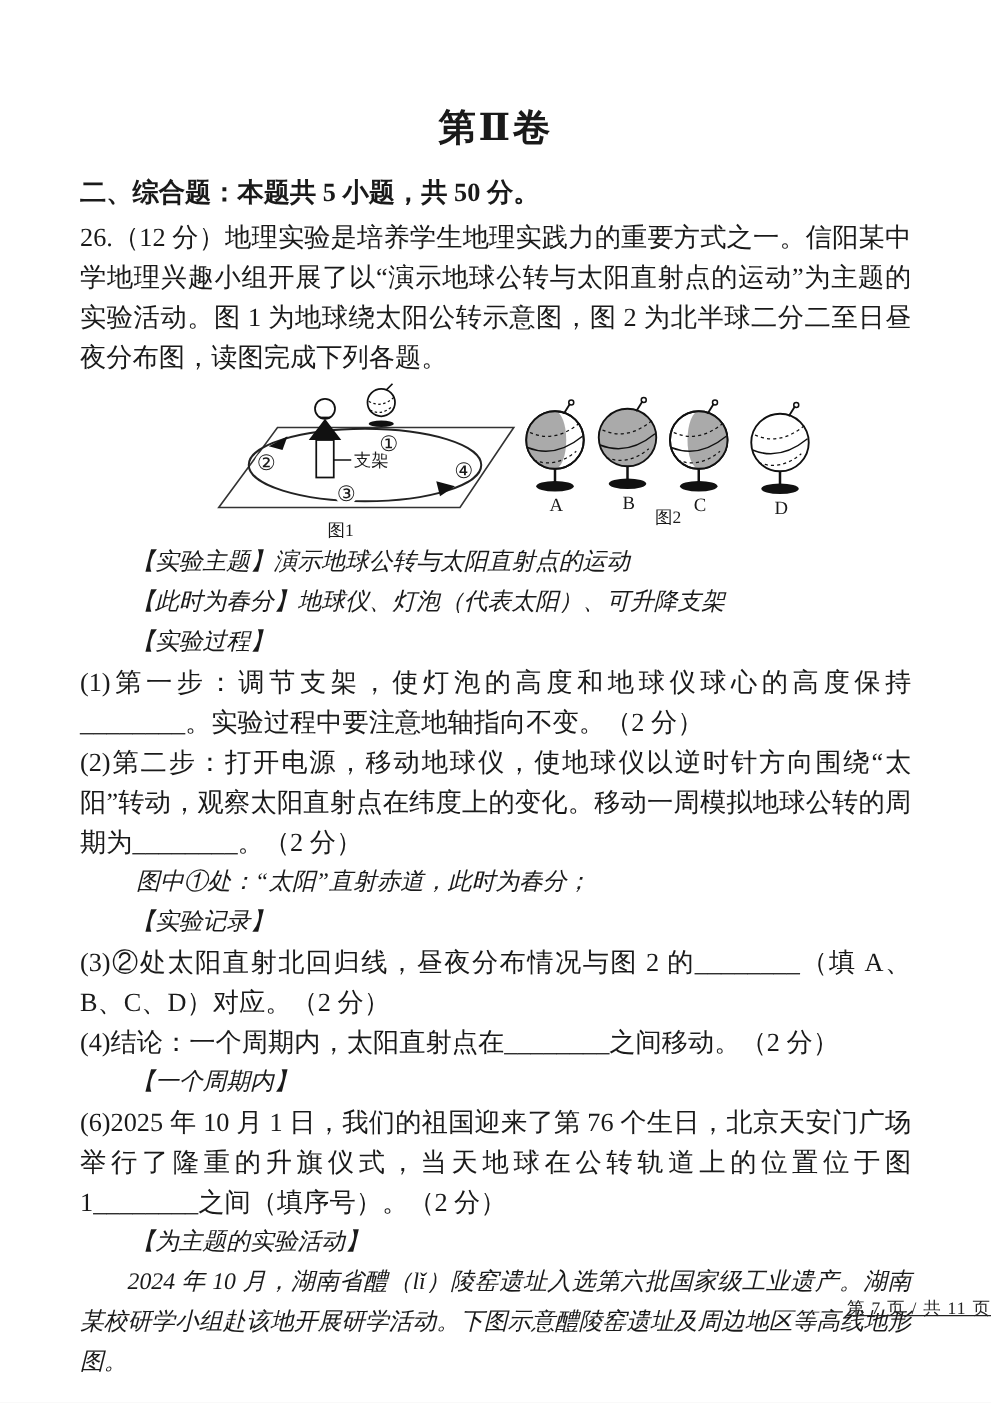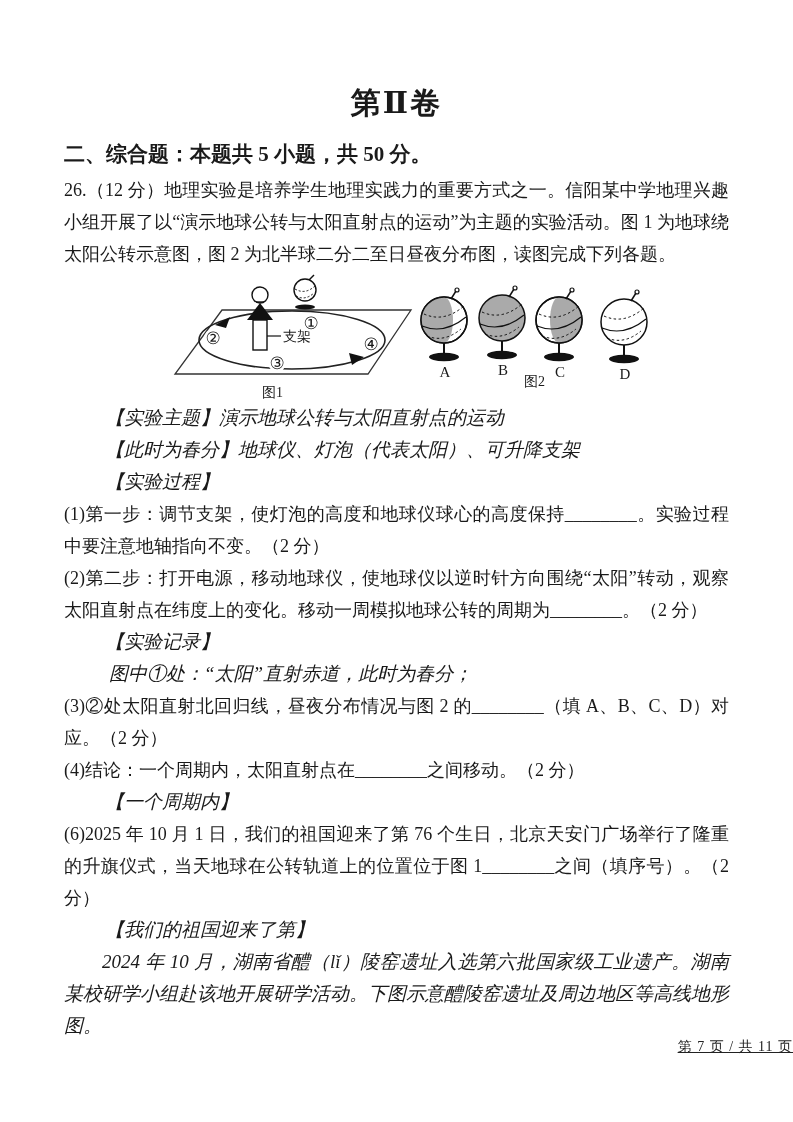--- a/index.html
+++ b/index.html
@@ -33,21 +33,21 @@
     line-height:38px;
   }
   .section-heading{
     margin:0 0 4px 0;
     font-size:21px;
     font-weight:700;
     line-height:32px;
   }
   p.body{
     margin:0;
-    font-size:18px;
+    font-size:21px;
     line-height:32px;
     text-align:justify;
   }
   p.kai{
     font-style:italic; 
     font-size:19px;
   }
   .indent1{padding-left:41px;}
   .indent2{padding-left:45px;}
   .tindent{text-indent:2em;}
@@ -186,29 +186,29 @@
       </svg>
     </div>
 
     <p class="body kai indent1">【实验主题】演示地球公转与太阳直射点的运动</p>
     <p class="body kai indent1">【此时为春分】地球仪、灯泡（代表太阳）、可升降支架</p>
     <p class="body kai indent1">【实验过程】</p>
 
     <p class="body">(1)第一步：调节支架，使灯泡的高度和地球仪球心的高度保持________。实验过程中要注意地轴指向不变。（2 分）</p>
     <p class="body">(2)第二步：打开电源，移动地球仪，使地球仪以逆时针方向围绕“太阳”转动，观察太阳直射点在纬度上的变化。移动一周模拟地球公转的周期为________。（2 分）</p>
 
+    <p class="body kai indent2">图中①处：“太阳”直射赤道，此时为春分；</p>
     <p class="body kai indent1">【实验记录】</p>
-    <p class="body kai indent2">图中①处：“太阳”直射赤道，此时为春分；</p>
 
     <p class="body">(3)②处太阳直射北回归线，昼夜分布情况与图 2 的________（填 A、B、C、D）对应。（2 分）</p>
     <p class="body">(4)结论：一个周期内，太阳直射点在________之间移动。（2 分）</p>
 
     <p class="body kai indent1">【一个周期内】</p>
 
     <p class="body">(6)2025 年 10 月 1 日，我们的祖国迎来了第 76 个生日，北京天安门广场举行了隆重的升旗仪式，当天地球在公转轨道上的位置位于图 1________之间（填序号）。（2 分）</p>
 
-    <p class="body kai indent1">【我们的祖国迎来了第】</p>
+    <p class="body kai indent1">【为主题的实验活动】</p>
     <p class="body kai tindent">2024 年 10 月，湖南省醴（lǐ）陵窑遗址入选第六批国家级工业遗产。湖南某校研学小组赴该地开展研学活动。下图示意醴陵窑遗址及周边地区等高线地形图。</p>
 
   </div>
 
   <div class="footer">第 7 页 / 共 11 页</div>
 </div>
 
 </body></html>

